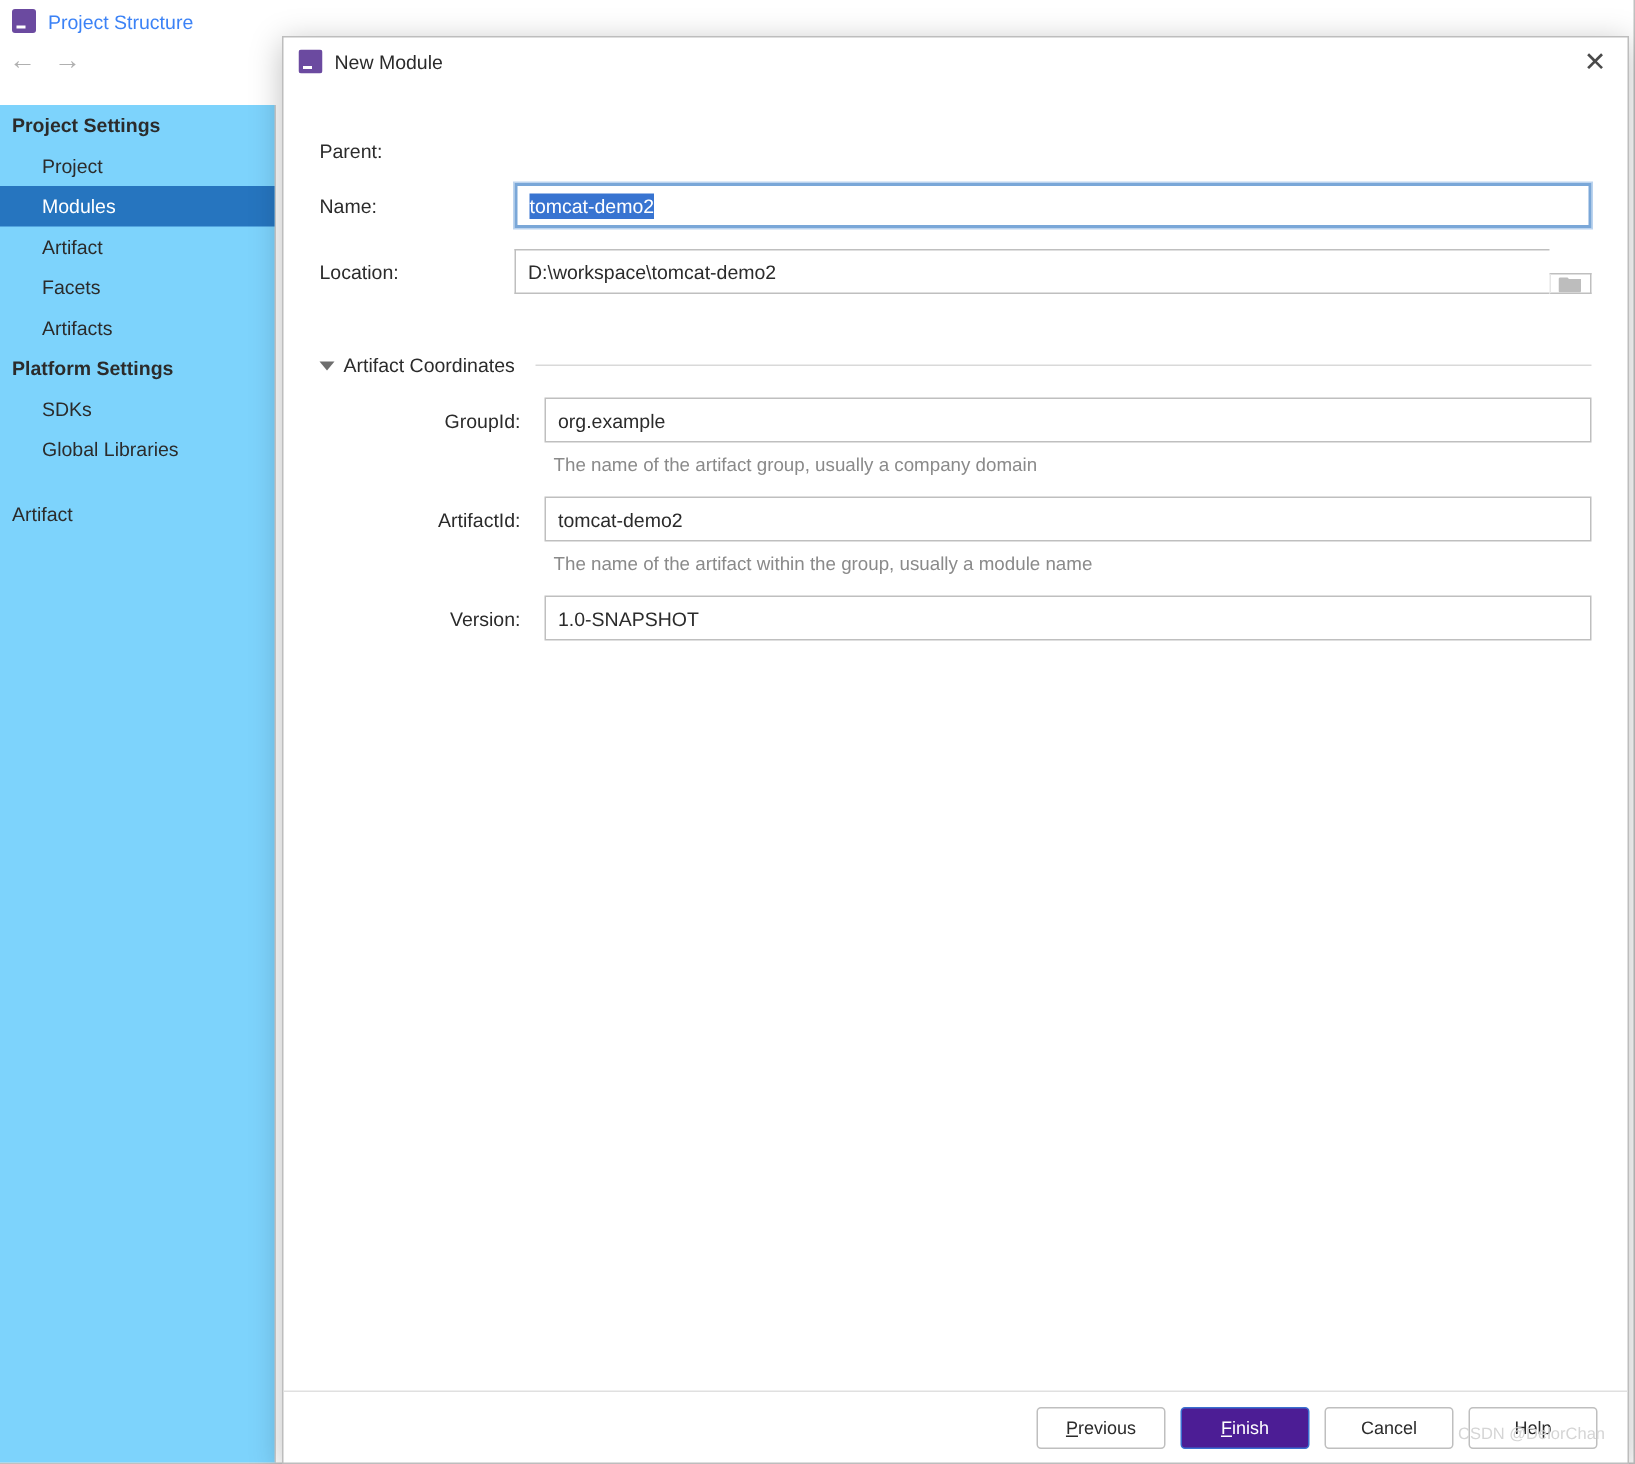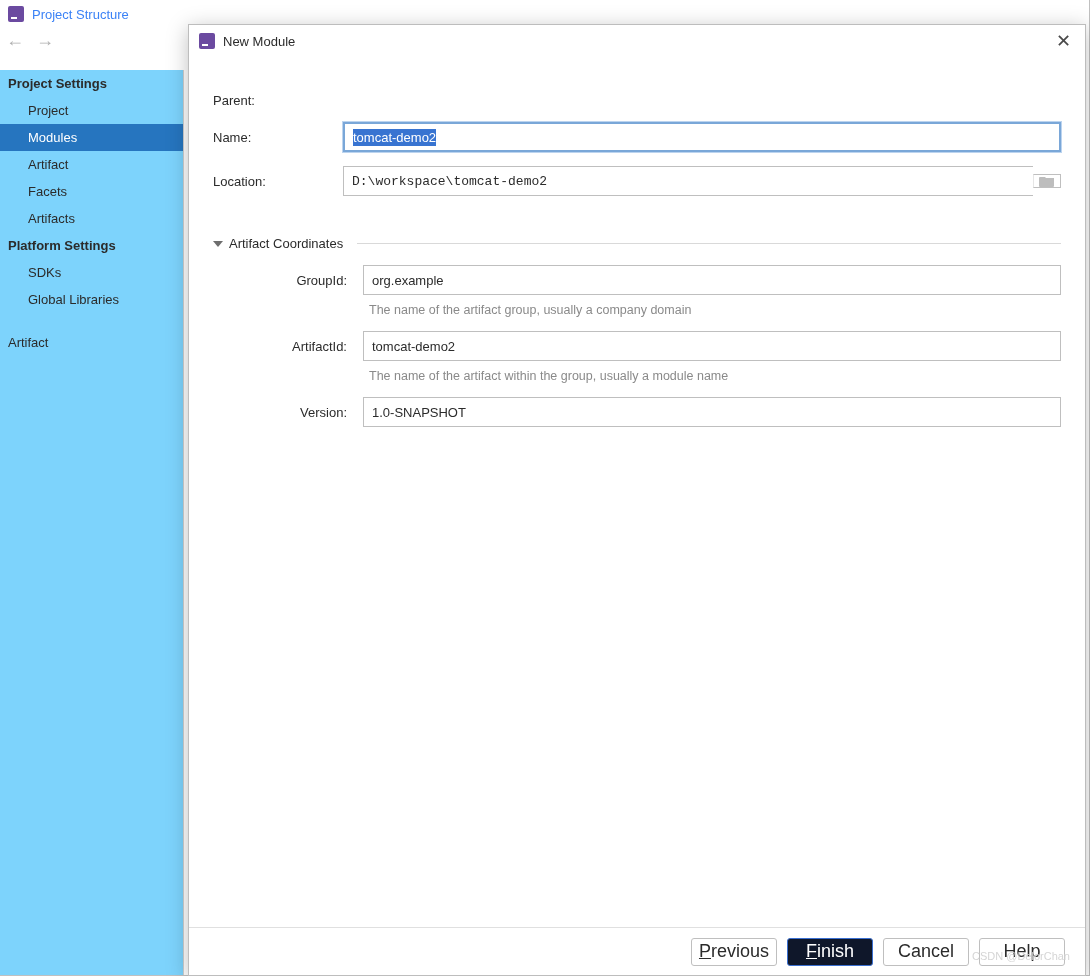--- a/index.html
+++ b/index.html
@@ -83,21 +83,21 @@
       border-top: 6px solid #6e6e6e;
     }
     .text-input { flex: 1; outline: none; }
     .name-field {
       border: 2px solid #7aa7d8;
       box-shadow: 0 0 0 1px #bcd4ef;
     }
     .name-field .sel {
       background: #3874d1; color: #fff; padding: 1px 0;
     }
-    .path-row { display: flex; flex: 1; align-items: center; font-family: Liberation Mono, monospace; }
+    .path-row { display: flex; flex: 1; align-items: flex-end; }
     .path-input { flex: 1; border-right: none; }
     .path-btn {
       width: 28px; border: 1px solid #bfbfbf; border-left: 1px solid #e6e6e6;
       display: flex; align-items: center; justify-content: center;
       cursor: pointer; background: #fff;
     }
     .folder-ico { width: 16px; height: 12px; fill: #bdbdbd; }
 
     .section-header {
       display: flex; align-items: center; gap: 6px;
@@ -114,24 +114,24 @@
     .hint { color: #8a8a8a; padding-left: 156px; margin-top: -6px; font-size: 12.5px; }
 
     .dlg-footer {
       height: 48px; border-top: 1px solid #e0e0e0;
       display: flex; align-items: center; justify-content: flex-end;
       gap: 10px; padding: 0 20px;
     }
     .btn {
       min-width: 86px; height: 28px;
       border: 1px solid #bfbfbf; background: #fff;
-      font-family: inherit; font-size: 18px; color: #2b2b2b;
+      font-family: inherit; font-size: 12px; color: #2b2b2b;
       cursor: pointer; border-radius: 3px;
     }
-    .btn.primary { background: #0f172a; border-color: #3a6fd0; color: #fff; }
+    .btn.primary { background: #4c1d95; border-color: #3a6fd0; color: #fff; }
     .btn .ul { text-decoration: underline; }
 
     .watermark {
       position: absolute; right: 20px; bottom: 14px;
       color: #d5d5d5; font-size: 11px; pointer-events: none;
     }
   </style>
 </head>
 <body>
 

